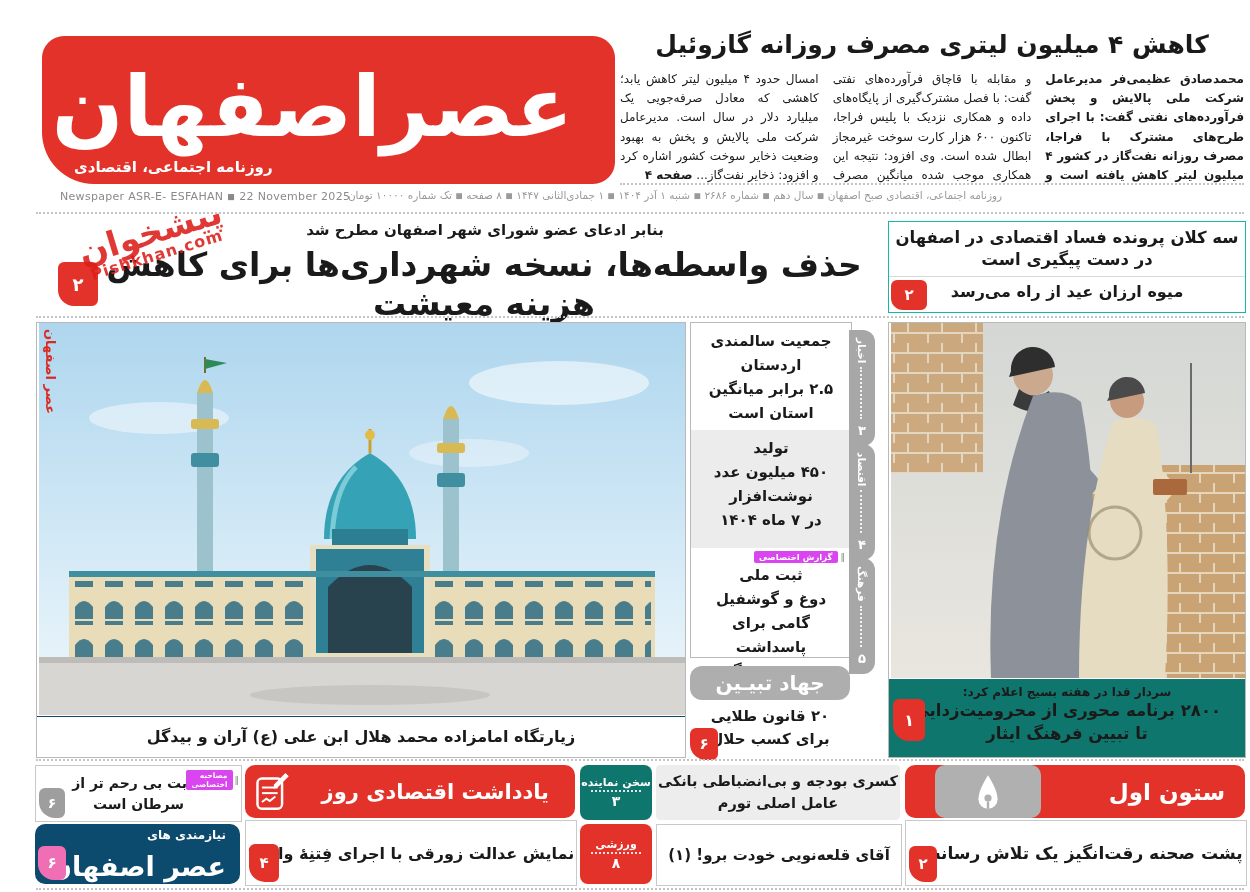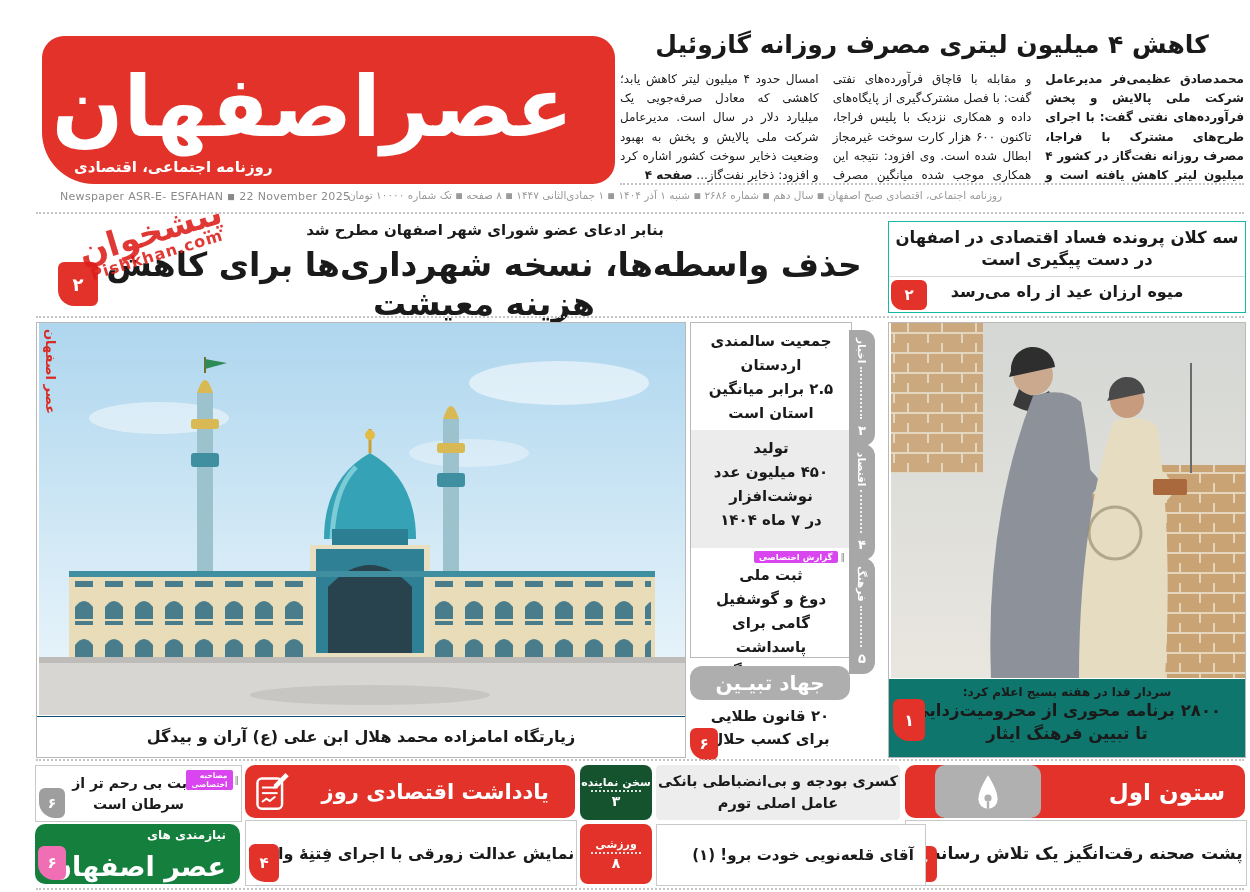--- a/index.html
+++ b/index.html
@@ -269,33 +269,33 @@
         <line x1="12" y1="23" x2="12" y2="29" stroke="#b0b0b0" stroke-width="2"></line>
       </svg>
     </div>
     <div style="position:absolute;right:20px;top:0;height:53px;display:flex;align-items:center;font-size:23px;font-weight:bold;">ستون اول</div>
   </div>
   <div class="white-box center-txt" style="left:905px;top:820px;width:340px;height:64px;font-size:17px;">
     <span>پشت صحنه رقت‌انگیز یک تلاش رسانه‌ای</span>
     <div class="badge" style="position:absolute;left:3px;bottom:3px;width:28px;height:36px;font-size:15px;">۲</div>
   </div>
 
-  <div class="htab" style="left:580px;top:765px;width:72px;height:55px;background:#14532d;">
+  <div class="htab" style="left:580px;top:765px;width:72px;height:55px;background:#0f766e;">
     <span class="lbl">سخن نماینده</span>
     <span class="dots"></span>
     <span class="num">۳</span>
   </div>
   <div class="center-txt pre" style="position:absolute;left:656px;top:765px;width:244px;height:55px;background:#ededed;border-radius:4px;font-size:14.5px;line-height:1.5;">کسری بودجه و بی‌انضباطی بانکی
 عامل اصلی تورم</div>
   <div class="htab" style="left:580px;top:824px;width:72px;height:60px;background:#e23229;">
     <span class="lbl">ورزشی</span>
     <span class="dots"></span>
     <span class="num">۸</span>
   </div>
-  <div class="white-box center-txt" style="left:656px;top:824px;width:244px;height:60px;font-size:15px;padding-left:24px;">آقای قلعه‌نویی خودت برو! (۱)</div>
+  <div class="white-box center-txt" style="left:656px;top:824px;width:244px;height:60px;font-size:15px;">آقای قلعه‌نویی خودت برو! (۱)</div>
 
   <div class="abs hdr-red" style="left:245px;top:765px;width:330px;height:53px;">
     <div style="position:absolute;left:10px;top:8px;">
       <svg width="34" height="38" viewBox="0 0 30 34">
         <rect x="2" y="5" width="22" height="27" rx="4" fill="none" stroke="#fff" stroke-width="2.2"></rect>
         <line x1="6" y1="13" x2="20" y2="13" stroke="#fff" stroke-width="1.8"></line>
         <line x1="6" y1="18" x2="20" y2="18" stroke="#fff" stroke-width="1.8"></line>
         <path d="M6 26 l4-3 3 2 5-4" fill="none" stroke="#fff" stroke-width="1.8"></path>
         <path d="M17 10 L27 0 l3 3 -10 10 -4 1 z" fill="#fff"></path>
       </svg>
@@ -310,20 +310,20 @@
   <div class="white-box" style="left:35px;top:765px;width:205px;height:55px;">
     <div style="position:absolute;right:2px;top:4px;display:flex;align-items:center;gap:2px;font-size:9px;color:#888;">
       <span>‖</span>
       <span class="chip pre" style="font-size:7.5px;line-height:1.2;">مصاحبه
 اختصاصی</span>
     </div>
     <div class="center-txt pre" style="width:100%;height:100%;font-size:14px;line-height:1.5;">دیابت بی رحم تر از
 سرطان است</div>
     <div class="badge gray" style="position:absolute;left:3px;bottom:3px;width:26px;height:30px;font-size:14px;">۶</div>
   </div>
-  <div class="abs" style="left:35px;top:824px;width:205px;height:60px;background:#15803d;border-radius:10px;">
+  <div class="abs" style="left:35px;top:824px;width:205px;height:60px;background:#0c4a6e;border-radius:10px;">
     <div style="position:absolute;right:14px;top:4px;color:#fff;font-size:12px;font-weight:bold;">نیازمندی های</div>
     <div style="position:absolute;right:14px;bottom:2px;color:#fff;font-size:27px;font-weight:bold;">عصر اصفهان</div>
     <div class="badge" style="position:absolute;left:3px;bottom:4px;width:28px;height:34px;font-size:15px;background:#f06fb4;">۶</div>
   </div>
 
   <div class="abs dotted" style="left:36px;top:888px;width:1208px;"></div>
 </div>
 
 </body></html>

